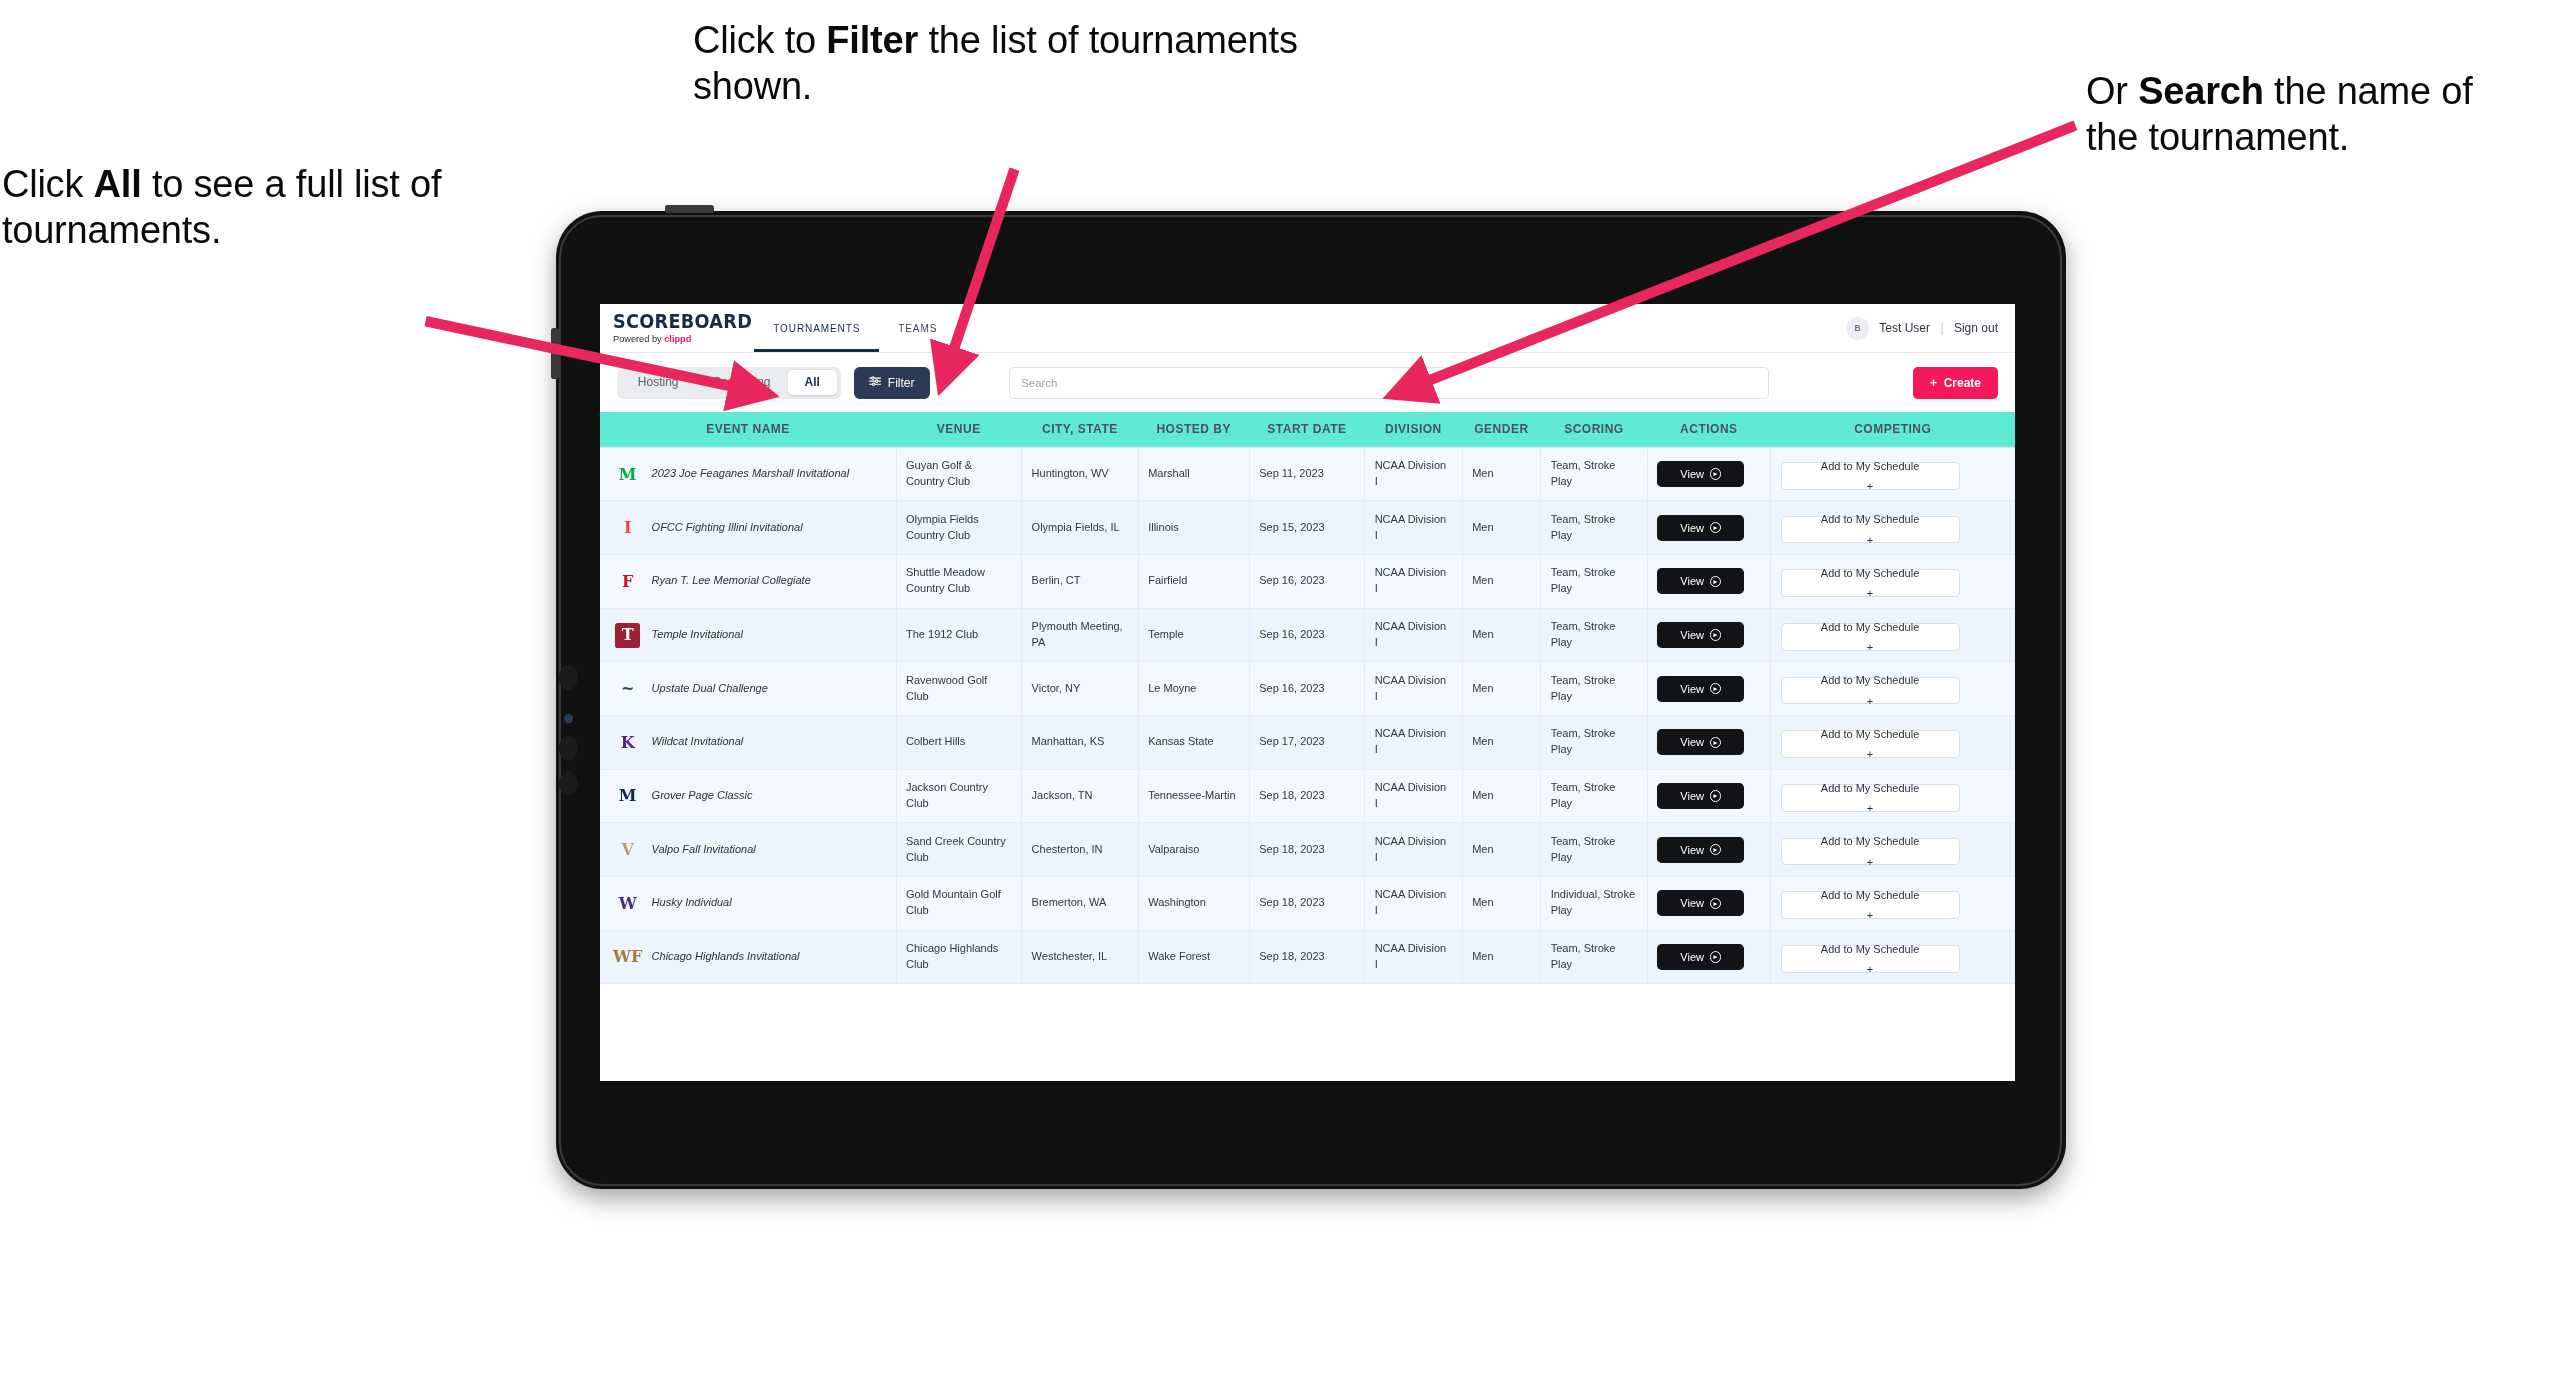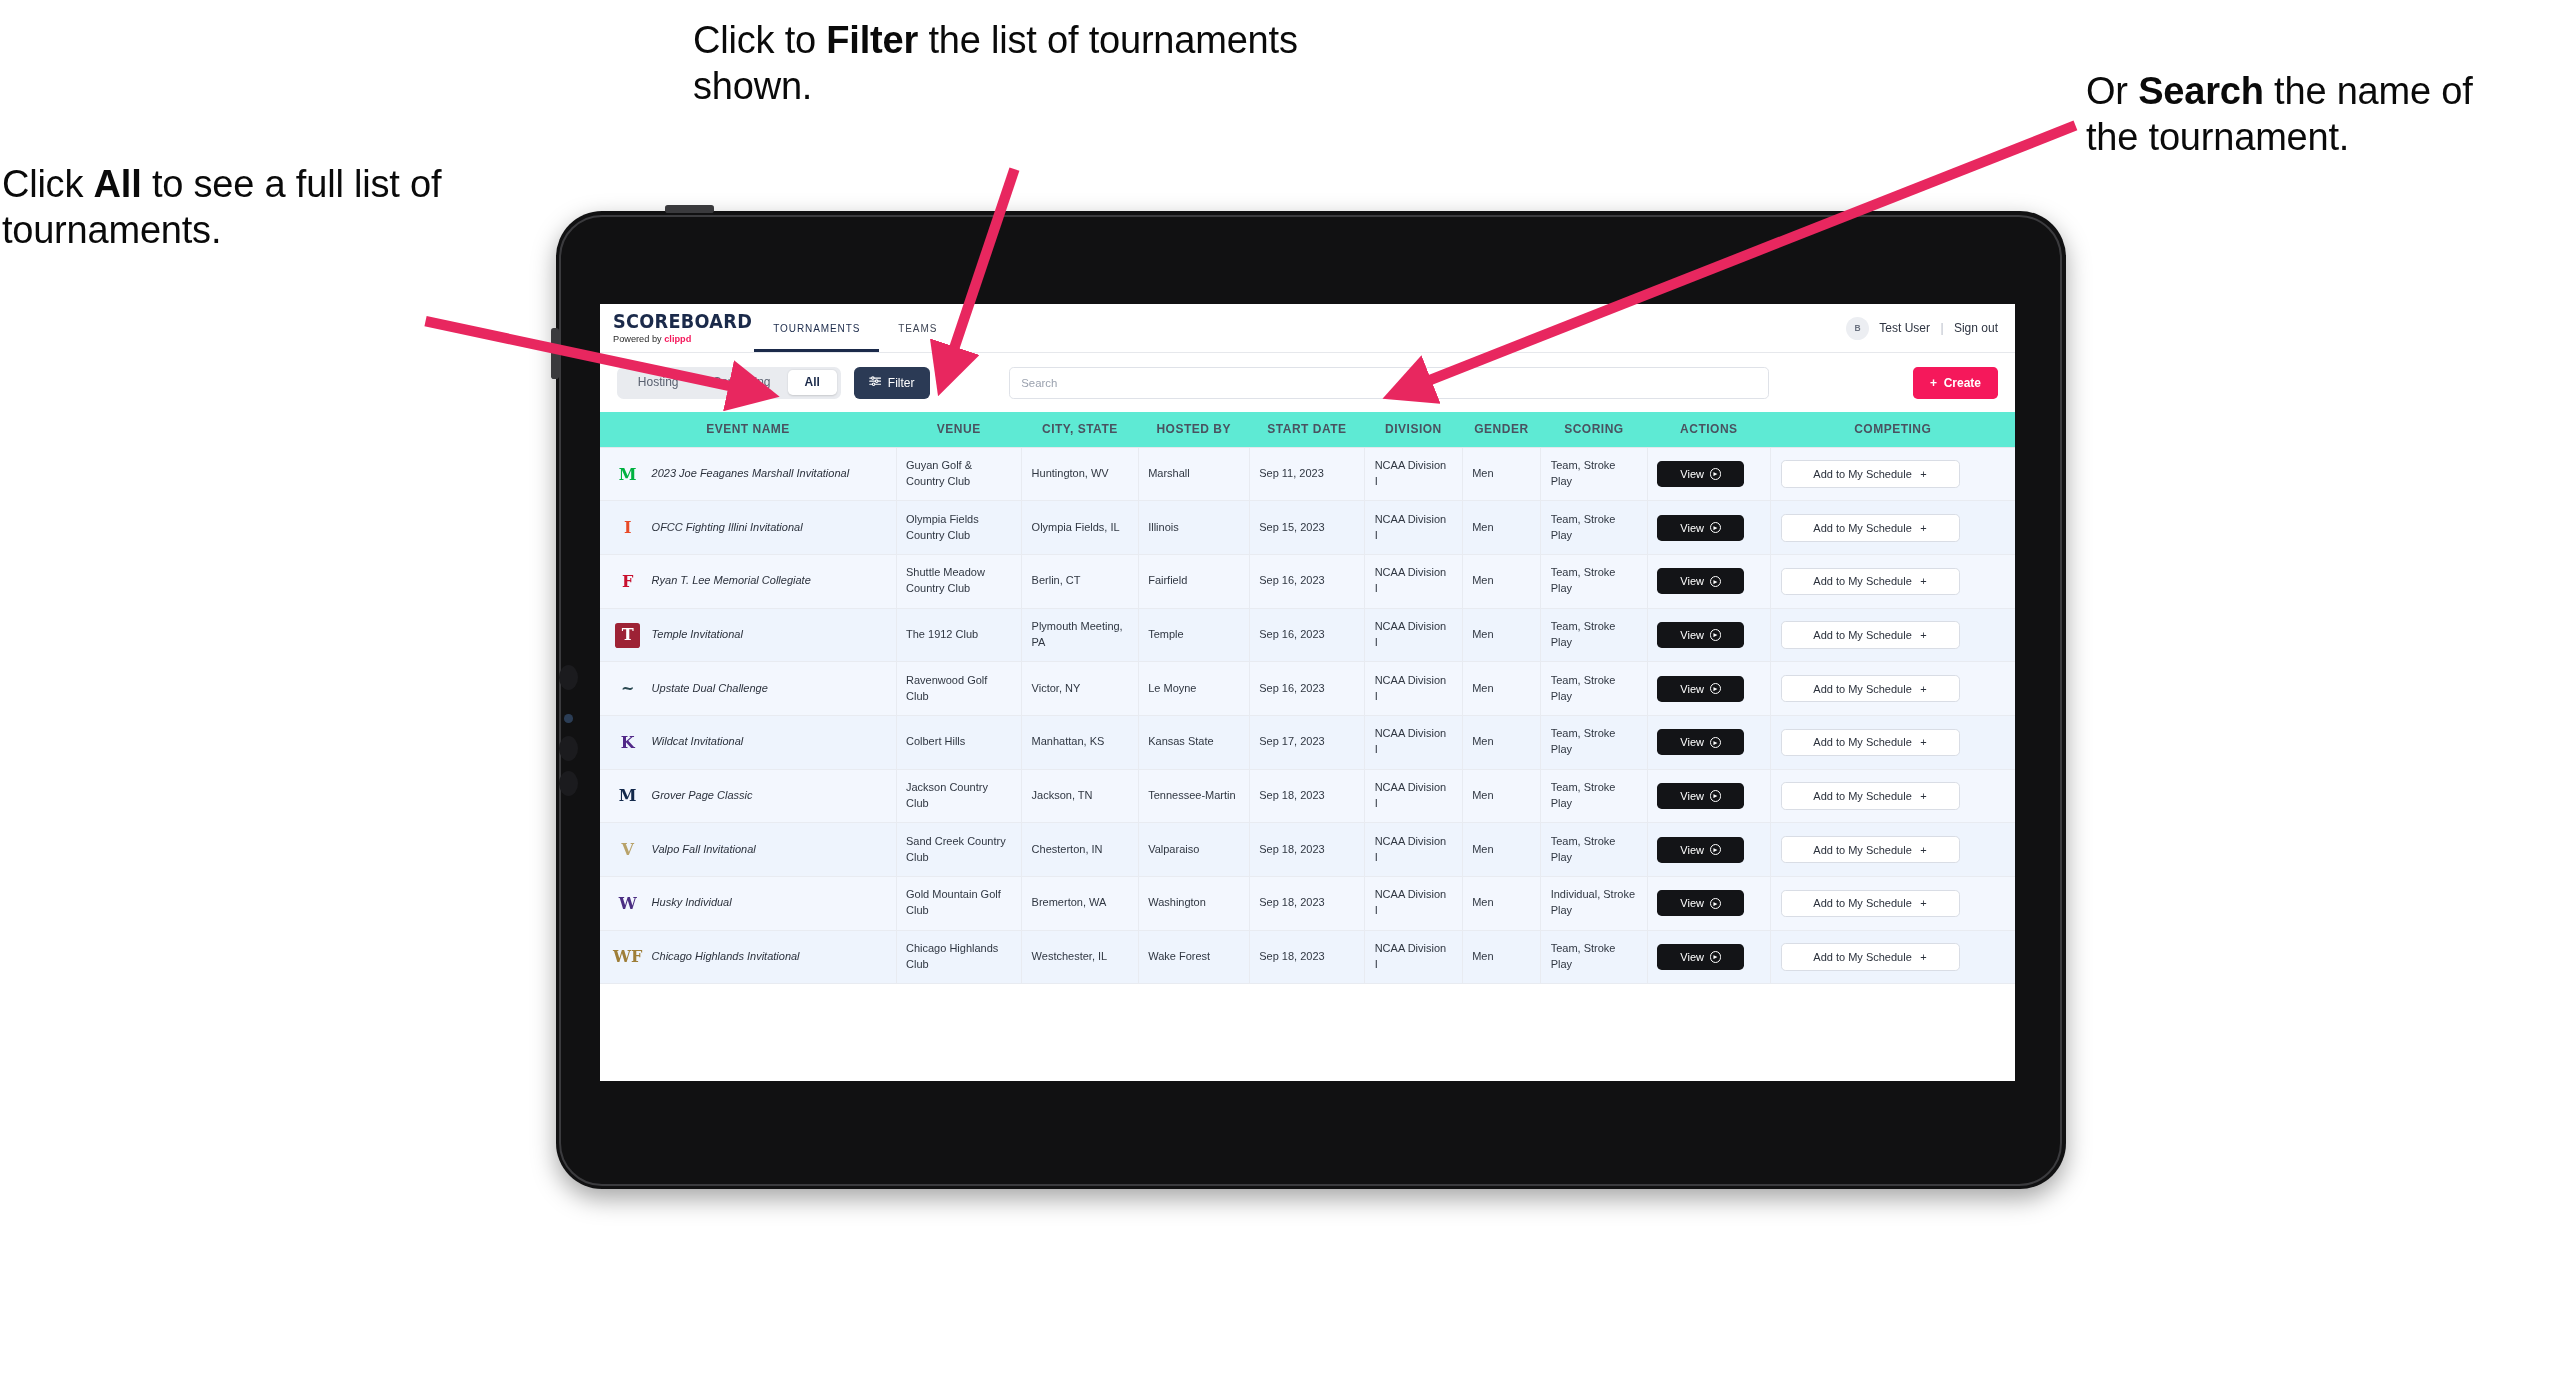--- a/index.html
+++ b/index.html
@@ -180,21 +180,21 @@
   .circ {
     width: 11.4px; height: 11.4px; border-radius: 50%;
     border: 1.2px solid #fff; display: inline-flex;
     align-items: center; justify-content: center;
     font-size: 7.6px; line-height: 1;
   }
   .add-btn {
     display: inline-flex; align-items: center; justify-content: center; gap: 8.5px;
     background: #fff; color: #2b313c;
     border: 0.9px solid #d9dde5; border-radius: 4.7px;
-    height: 27.5px; width: 179px; font-size: 11px; cursor: pointer;
+    height: 27.5px; width: 179px; font-size: 11px; cursor: pointer; flex-direction: column;
   }
 
   col.c-event { width: 264px; }
   col.c-venue { width: 112px; }
   col.c-city  { width: 104px; }
   col.c-host  { width: 99px; }
   col.c-date  { width: 103px; }
   col.c-div   { width: 87px; }
   col.c-gender{ width: 70px; }
   col.c-score { width: 95px; }

